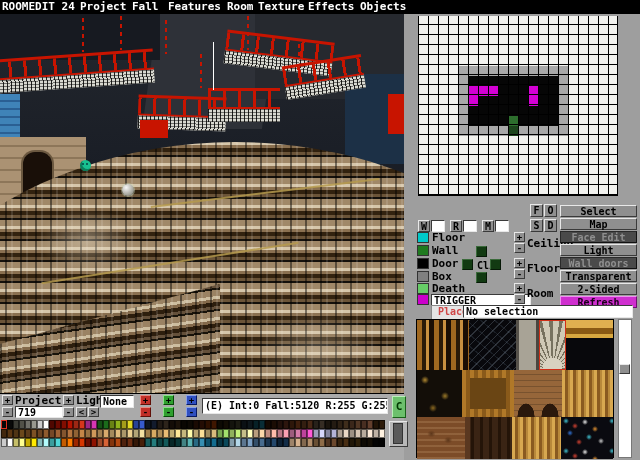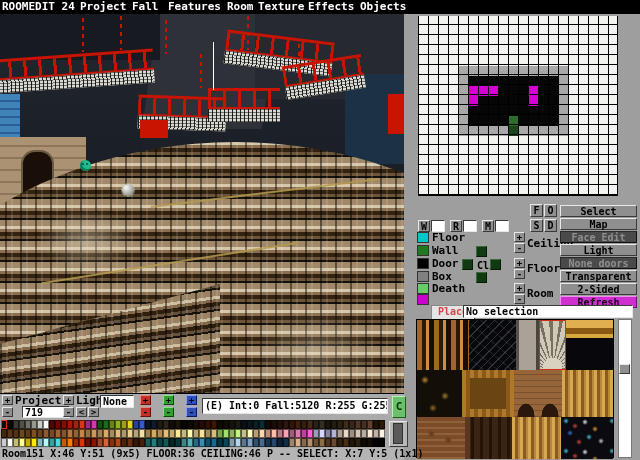--- a/index.html
+++ b/index.html
@@ -250,20 +250,21 @@
       <div class="abs typelabel" style="left: 432px; top: 245px;">Wall</div>
       <div class="abs swatch" style="left: 417px; top: 258px; background: rgb(0, 0, 0);"></div>
       <div class="abs typelabel" style="left: 432px; top: 258px;">Door</div>
       <div class="abs swatch" style="left: 417px; top: 271px; background: rgb(128, 128, 128);"></div>
       <div class="abs typelabel" style="left: 432px; top: 271px;">Box</div>
       <div class="abs swatch" style="left: 417px; top: 283px; background: rgb(102, 204, 102);"></div>
       <div class="abs typelabel" style="left: 432px; top: 283px;">Death</div>
     </div>
 
   <div class="abs swatch" style="left: 417px; top: 294px; background: rgb(204, 0, 204);" id="trigswatch"></div>
+  <div class="abs field" style="left:431px;top:294px;width:100px;height:12px">TRIGGER</div>
 
   <div class="abs dpadbtn" style="left:476px;top:246px"></div>
   <div class="abs dpadbtn" style="left:462px;top:259px"></div>
   <div class="abs typelabel" style="left:477px;top:260px;font-size:10px">Cli</div>
   <div class="abs dpadbtn" style="left:490px;top:259px"></div>
   <div class="abs dpadbtn" style="left:476px;top:272px"></div>
 
   <div class="abs btn spin" style="left:514px;top:232px">+</div>
   <div class="abs btn spin" style="left:514px;top:243px">-</div>
   <div class="abs typelabel" style="left:527px;top:238px">Ceiling</div>
@@ -272,21 +273,21 @@
   <div class="abs typelabel" style="left:527px;top:263px">Floor</div>
   <div class="abs btn spin" style="left:514px;top:283px">+</div>
   <div class="abs btn spin" style="left:514px;top:294px">-</div>
   <div class="abs typelabel" style="left:527px;top:288px">Room</div>
 
   <div id="actions">
       <div class="abs btn" style="left: 560px; top: 205px; width: 77px; height: 12px;">Select</div>
       <div class="abs btn" style="left: 560px; top: 218px; width: 77px; height: 12px;">Map</div>
       <div class="abs btn dark" style="left: 560px; top: 231px; width: 77px; height: 12px;">Face Edit</div>
       <div class="abs btn" style="left: 560px; top: 244px; width: 77px; height: 12px;">Light</div>
-      <div class="abs btn dark" style="left: 560px; top: 257px; width: 77px; height: 12px;">None doors</div>
+      <div class="abs btn dark" style="left: 560px; top: 257px; width: 77px; height: 12px;">Wall doors</div>
       <div class="abs btn" style="left: 560px; top: 270px; width: 77px; height: 12px;">Transparent</div>
       <div class="abs btn" style="left: 560px; top: 283px; width: 77px; height: 12px;">2-Sided</div>
       <div class="abs btn magenta" style="left: 560px; top: 296px; width: 77px; height: 12px;">Refresh</div>
     </div>
 
   <div class="abs btn" style="left:431px;top:305px;width:44px;height:26px;background:#e5e5e5;border-color:#888 #222 #222 #888;color:#d04848;line-height:12px">Place</div>
   <div class="abs field" style="left:463px;top:305px;width:170px;height:13px">No selection</div>
 
   <div class="abs" id="texpanel">
       <div class="texrow" style="height: 50px;">
@@ -309,21 +310,21 @@
         <div class="tile t-mosaic" style="width: 52px; height: 42px;"></div>
       </div>
     </div>
   <div class="abs" id="texscroll"></div>
   <div class="abs btn" id="texthumb"></div>
 
   <div class="abs" id="bottombg"></div>
   <div class="abs btn spin" style="left:2px;top:395px">+</div>
   <div class="abs btn spin" style="left:2px;top:407px">-</div>
   <div class="abs lbl" style="left:15px;top:395px">Project</div>
-  <div class="abs field" style="left:22px;top:406px;width:48px;height:12px">719</div>
+  <div class="abs field" style="left:15px;top:406px;width:48px;height:12px">719</div>
   <div class="abs btn spin" style="left:63px;top:395px">+</div>
   <div class="abs btn spin" style="left:63px;top:407px">-</div>
   <div class="abs lbl" style="left:76px;top:395px">Light</div>
   <div class="abs btn spin" style="left:76px;top:407px">&lt;</div>
   <div class="abs btn spin" style="left:88px;top:407px">&gt;</div>
   <div class="abs field" style="left:100px;top:395px;width:34px;height:13px">None</div>
   <div class="abs rgb r" style="left:140px;top:395px">+</div>
   <div class="abs rgb r" style="left:140px;top:407px">-</div>
   <div class="abs rgb g" style="left:163px;top:395px">+</div>
   <div class="abs rgb g" style="left:163px;top:407px">-</div>
@@ -522,14 +523,13 @@
       <div style="background: rgb(33, 23, 7);"></div>
       <div style="background: rgb(45, 31, 9);"></div>
       <div style="background: rgb(13, 10, 3);"></div>
       <div style="background: rgb(18, 13, 4);"></div>
       <div style="background: rgb(3, 3, 3);"></div>
       <div style="background: rgb(4, 4, 4);"></div>
     </div>
   <div class="abs" id="palscroll"></div>
   <div class="abs" id="palthumb"></div>
 
-  <div class="abs" id="statusbar">Room151 X:46 Y:51 (9x5) FLOOR:36 CEILING:46 P -- SELECT: X:7 Y:5 (1x1)</div>
 </div>
 
 </body></html>

